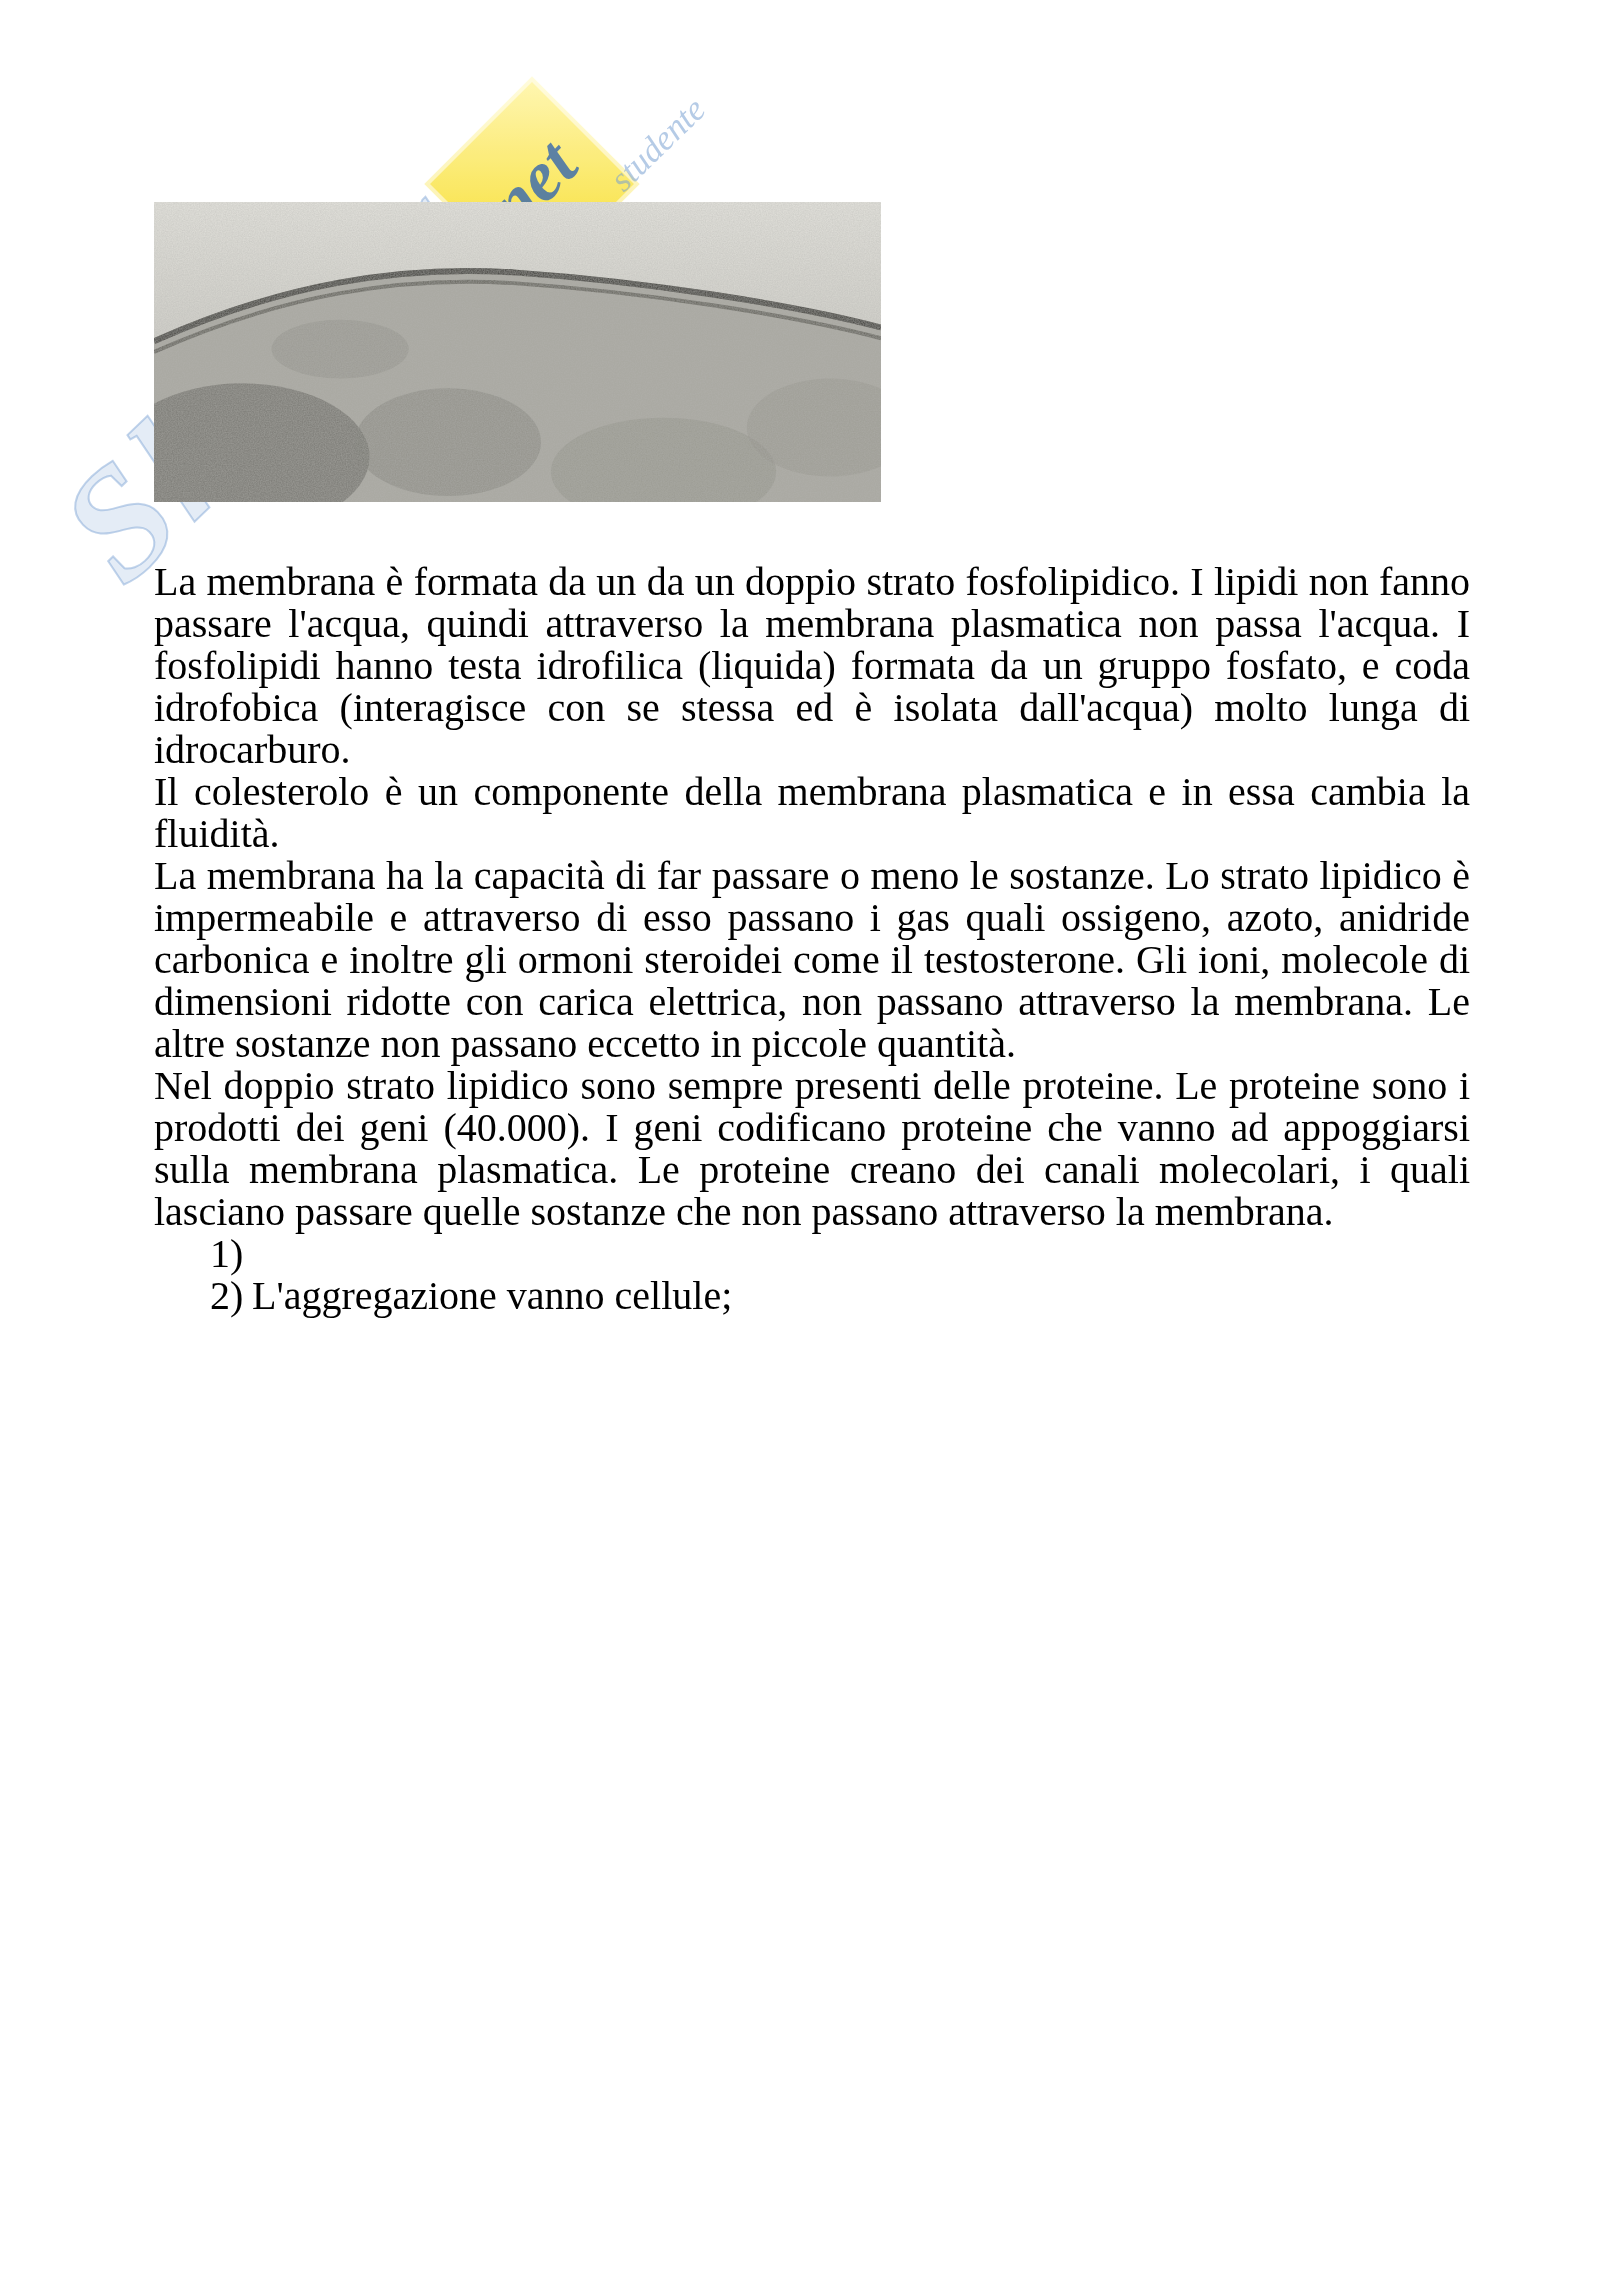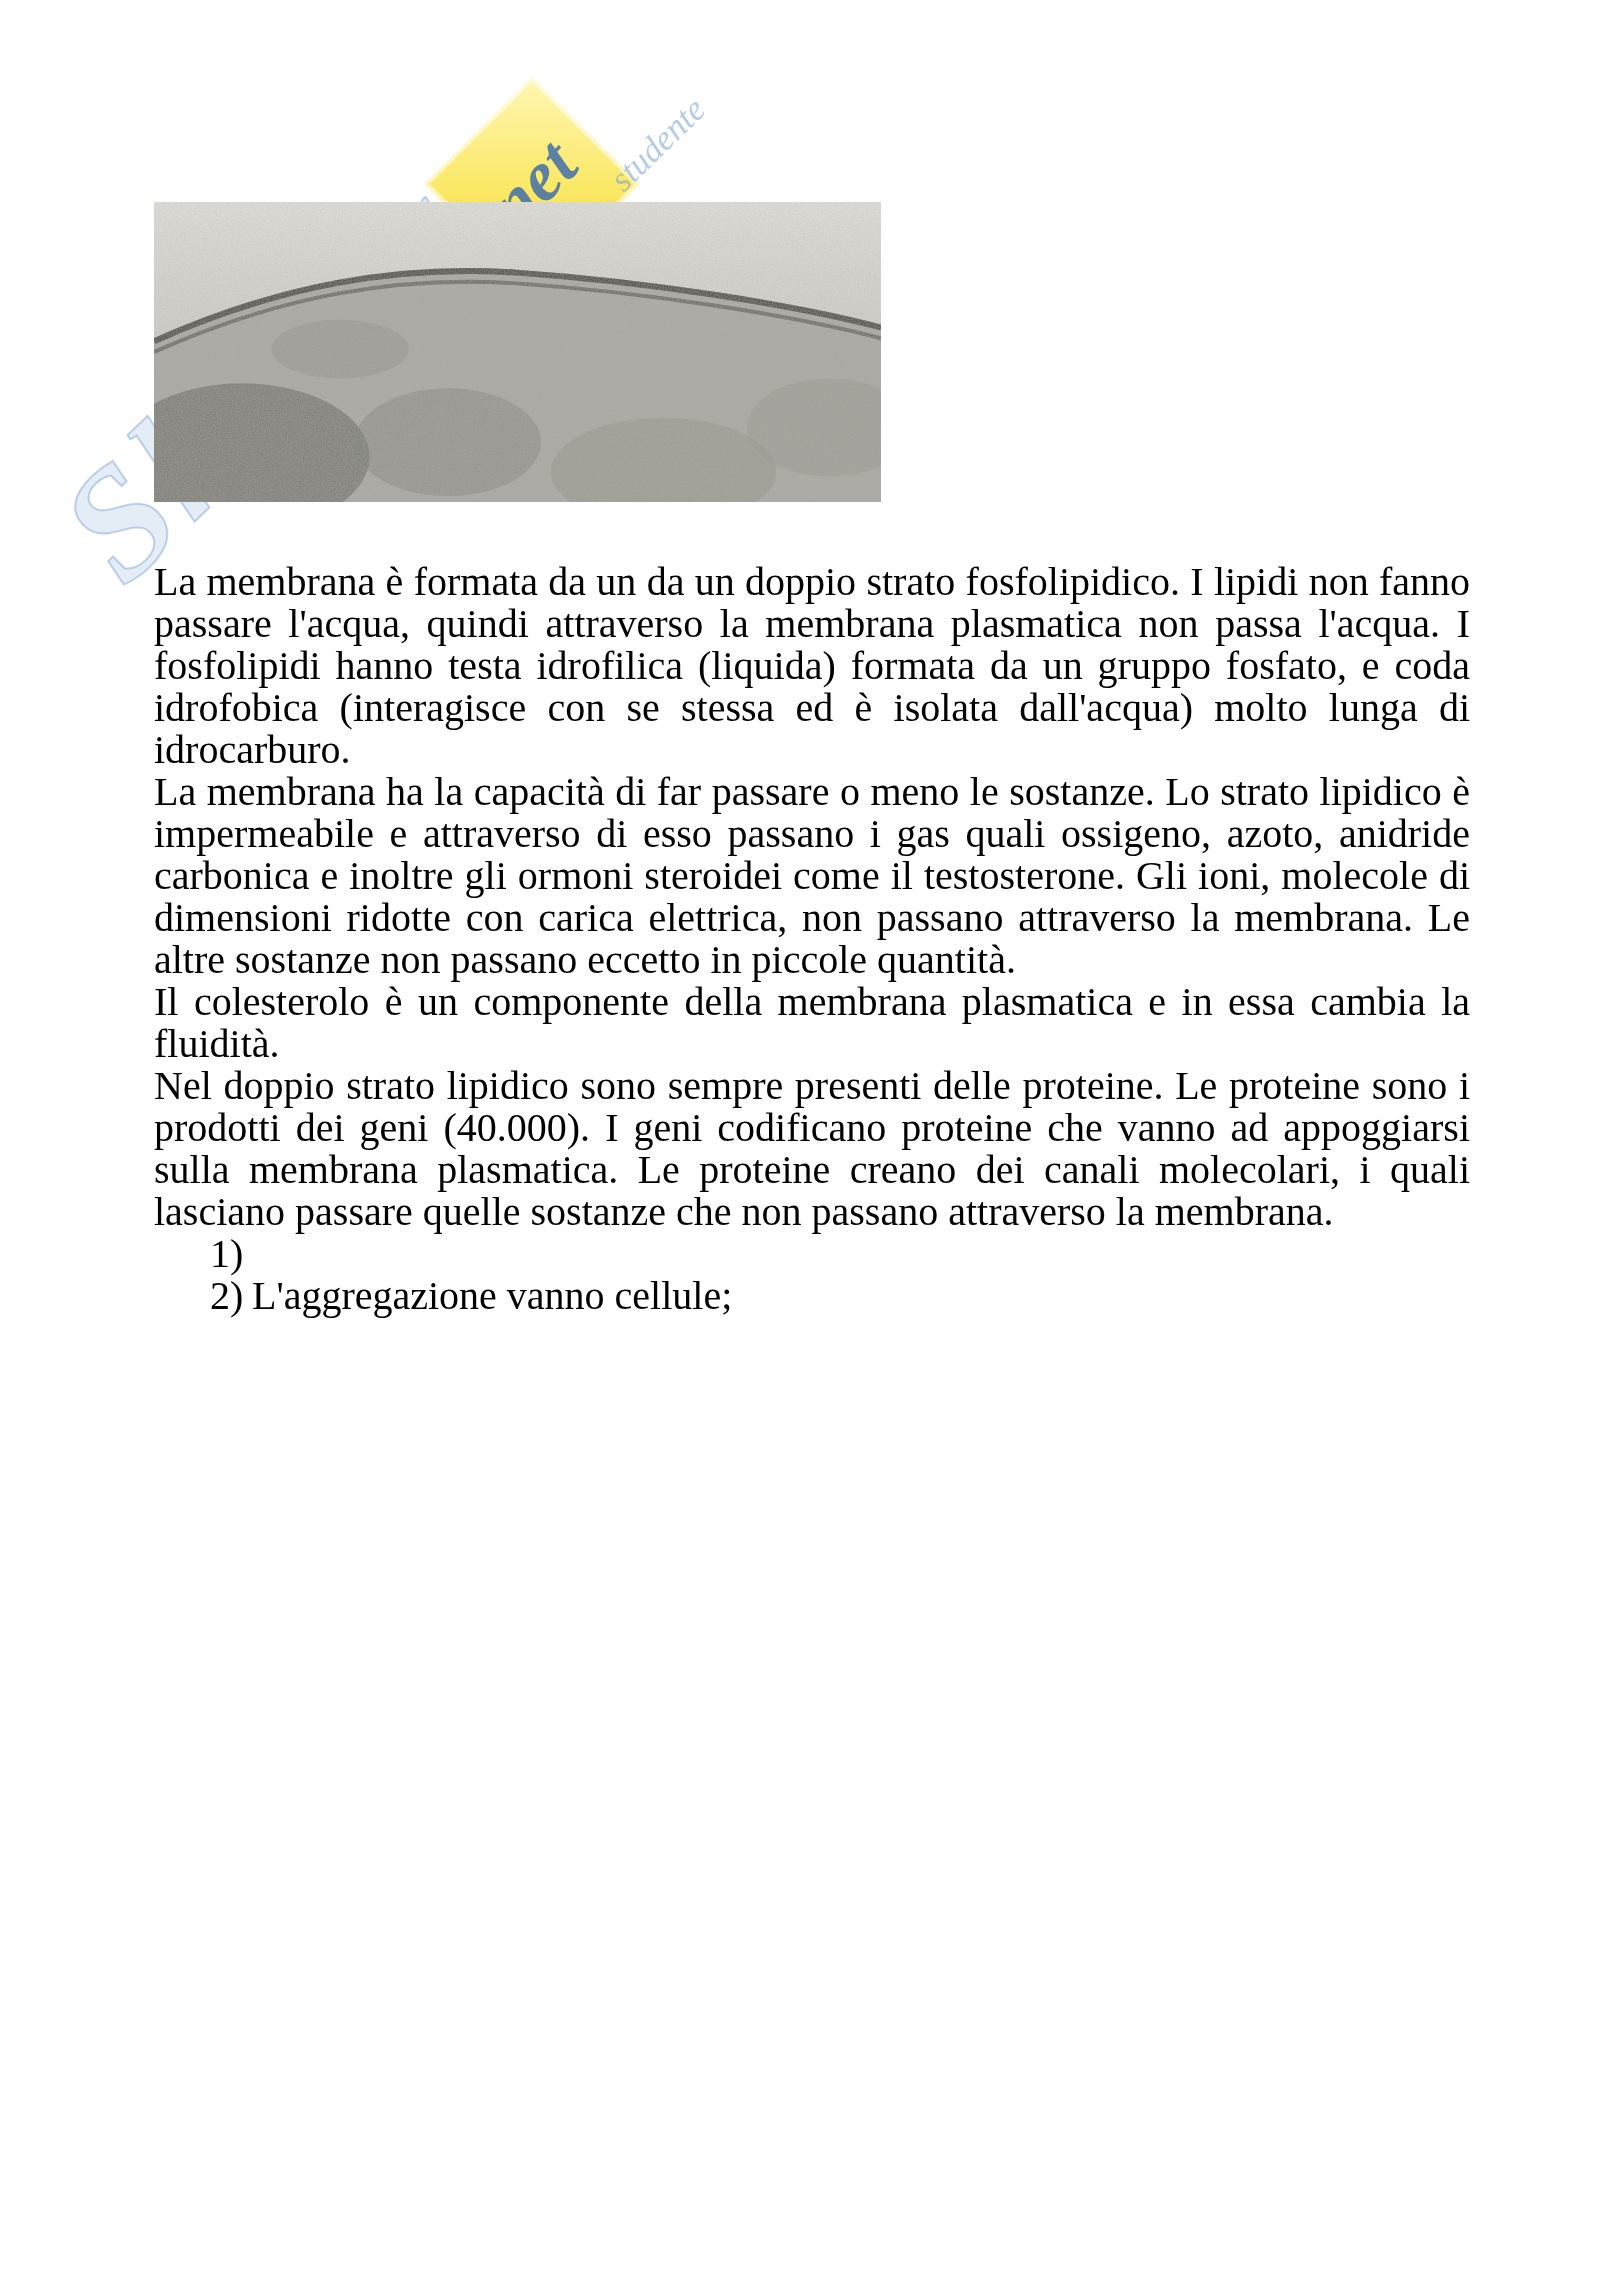--- a/index.html
+++ b/index.html
@@ -144,22 +144,22 @@
           <ellipse cx="190" cy="150" rx="70" ry="30" fill="#84837c" opacity="0.35"></ellipse>
 
           <path d="M0,142 C130,84 250,64 370,72 C500,81 650,104 742,128" fill="none" stroke="#3c3b35" stroke-width="6"></path>
           <path d="M0,153 C130,95 250,75 370,83 C500,92 650,115 742,139" fill="none" stroke="#56554e" stroke-width="4" opacity="0.8"></path>
         </g>
       </svg>
     </figure>
 
     <div class="body-text">
       <p>La membrana è formata da un da un doppio strato fosfolipidico. I lipidi non fanno passare l'acqua, quindi attraverso la membrana plasmatica non passa l'acqua. I fosfolipidi hanno testa idrofilica (liquida) formata da un gruppo fosfato, e coda idrofobica (interagisce con se stessa ed è isolata dall'acqua) molto lunga di idrocarburo.</p>
+      <p>Il colesterolo è un componente della membrana plasmatica e in essa cambia la fluidità.</p>
       <p>La membrana ha la capacità di far passare o meno le sostanze. Lo strato lipidico è impermeabile e attraverso di esso passano i gas quali ossigeno, azoto, anidride carbonica e inoltre gli ormoni steroidei come il testosterone. Gli ioni, molecole di dimensioni ridotte con carica elettrica, non passano attraverso la membrana. Le altre sostanze non passano eccetto in piccole quantità.</p>
-      <p>Il colesterolo è un componente della membrana plasmatica e in essa cambia la fluidità.</p>
       <p>Nel doppio strato lipidico sono sempre presenti delle proteine. Le proteine sono i prodotti dei geni (40.000). I geni codificano proteine che vanno ad appoggiarsi sulla membrana plasmatica. Le proteine creano dei canali molecolari, i quali lasciano passare quelle sostanze che non passano attraverso la membrana.</p>
 
       <div class="doc-list">
         <div class="row">
           <span class="marker">1)</span>
         </div>
         <div class="row">
           <span class="marker">2)</span>
           <span>L'aggregazione vanno cellule;</span>
         </div>

